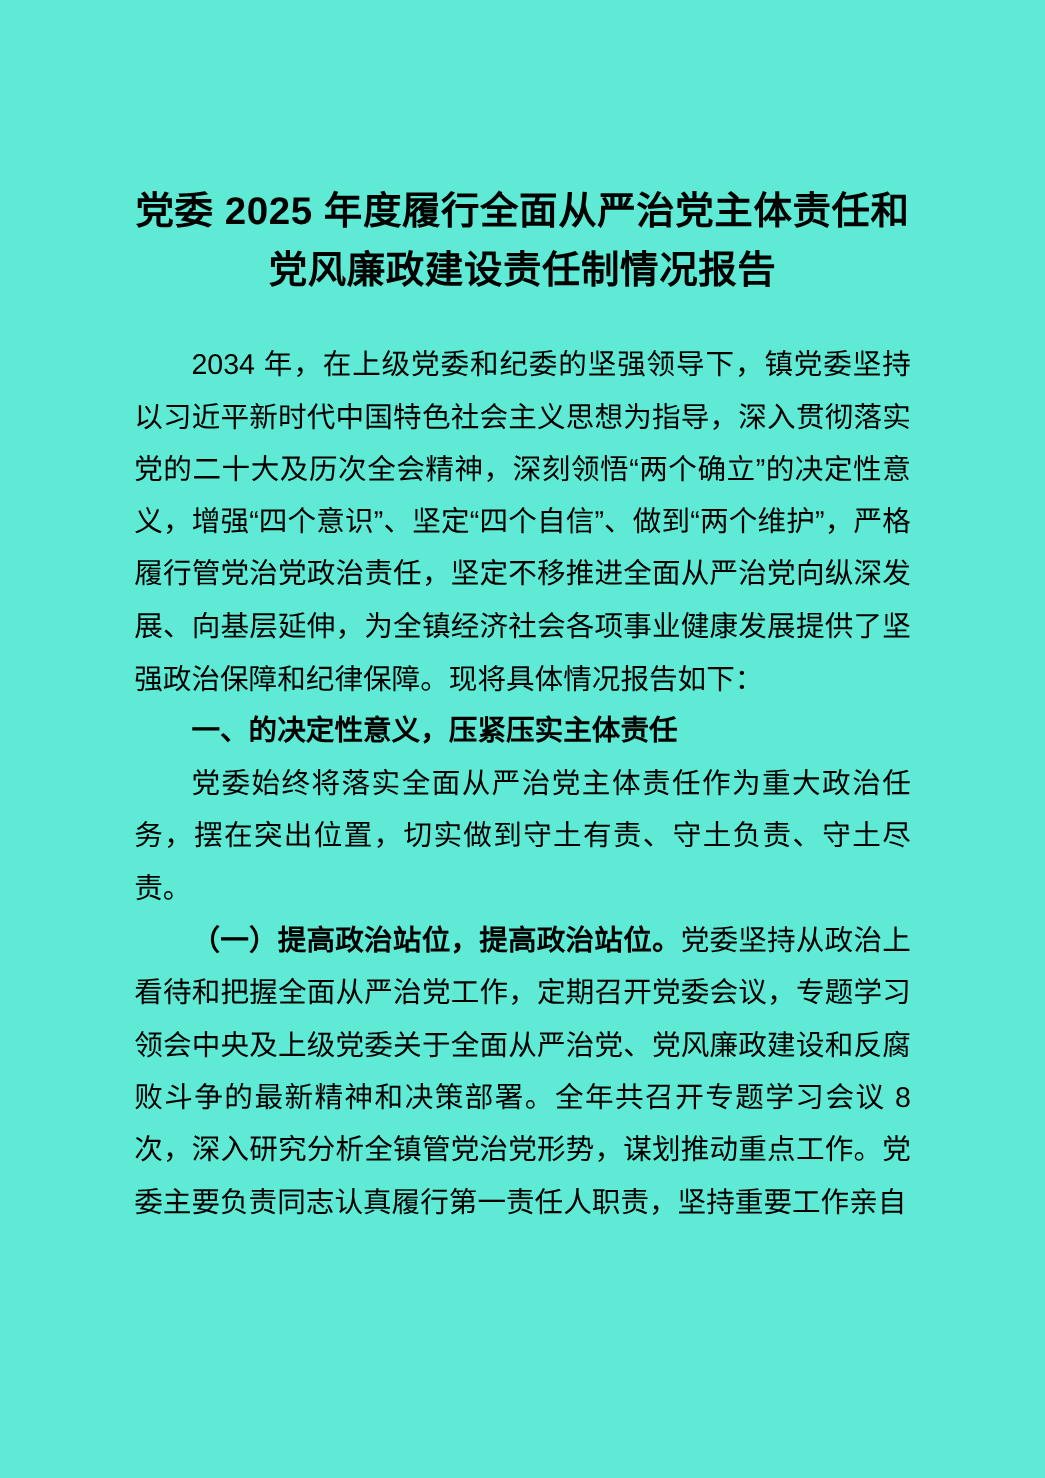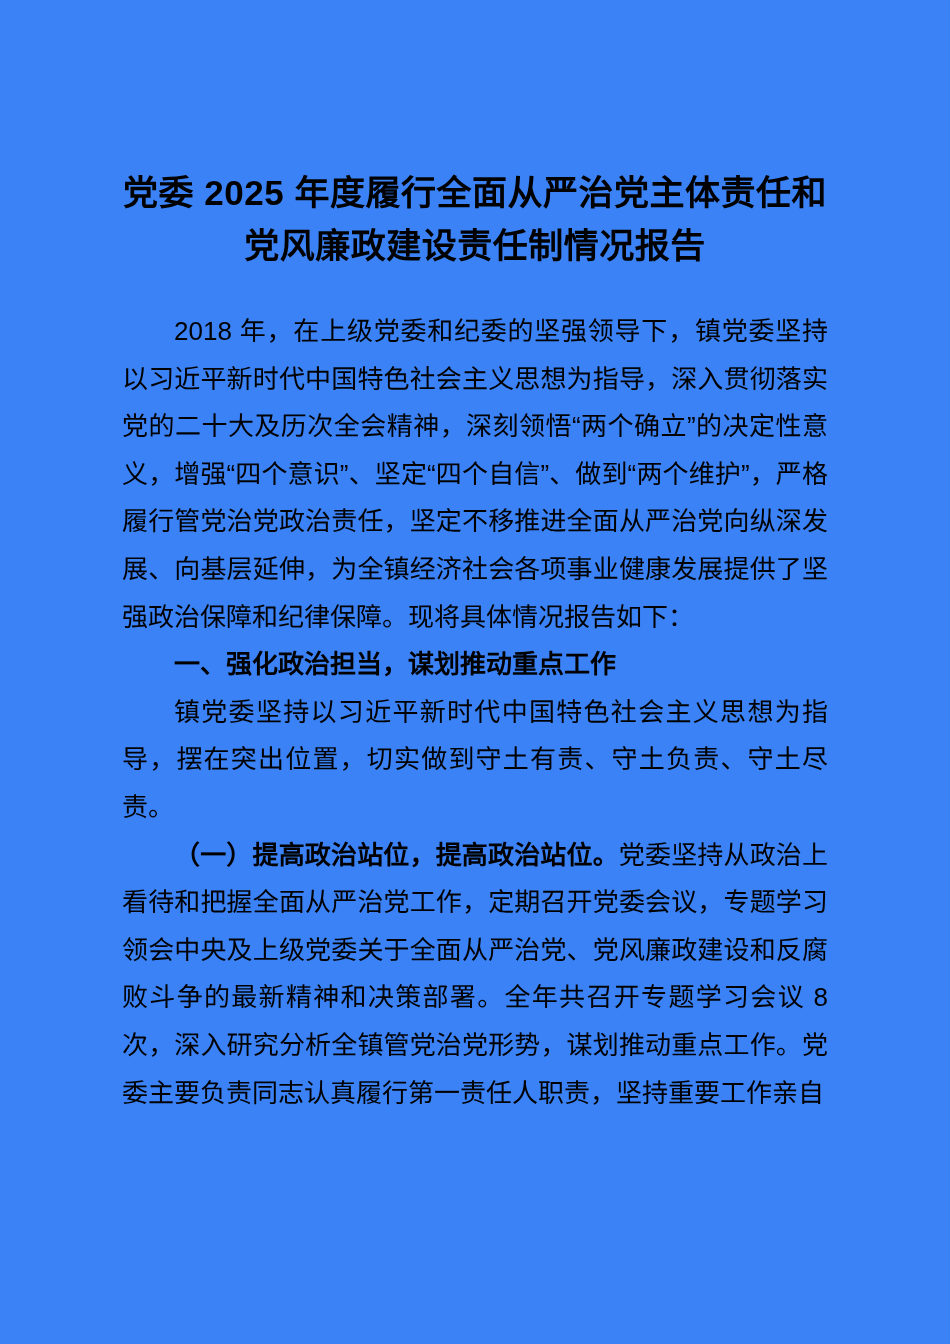--- a/index.html
+++ b/index.html
@@ -5,21 +5,21 @@
   html, body {
     margin: 0;
     padding: 0;
     background: #ffffff;
   }
   .page {
     position: relative;
     width: 950px;
     height: 1344px;
     margin: 0 auto;
-    background: #3b82f6;
+    background: #5eead4;
     box-sizing: border-box;
     padding: 166px 122px 0 122px;
     font-family: "Liberation Sans", "DejaVu Sans", sans-serif;
     color: #000000;
     overflow: hidden;
   }
   .doc-title {
     font-size: 35px;
     font-weight: bold;
     text-align: center;
@@ -45,23 +45,23 @@
 </style>
 </head>
 <body>
 
 <div class="page">
 
   <h1 class="doc-title">党委 2025 年度履行全面从严治党主体责任和党风廉政建设责任制情况报告</h1>
 
   <div class="doc-body">
 
-    <p>2018 年，在上级党委和纪委的坚强领导下，镇党委坚持以习近平新时代中国特色社会主义思想为指导，深入贯彻落实党的二十大及历次全会精神，深刻领悟“两个确立”的决定性意义，增强“四个意识”、坚定“四个自信”、做到“两个维护”，严格履行管党治党政治责任，坚定不移推进全面从严治党向纵深发展、向基层延伸，为全镇经济社会各项事业健康发展提供了坚强政治保障和纪律保障。现将具体情况报告如下：</p>
+    <p>2034 年，在上级党委和纪委的坚强领导下，镇党委坚持以习近平新时代中国特色社会主义思想为指导，深入贯彻落实党的二十大及历次全会精神，深刻领悟“两个确立”的决定性意义，增强“四个意识”、坚定“四个自信”、做到“两个维护”，严格履行管党治党政治责任，坚定不移推进全面从严治党向纵深发展、向基层延伸，为全镇经济社会各项事业健康发展提供了坚强政治保障和纪律保障。现将具体情况报告如下：</p>
 
-    <p class="section-heading">一、强化政治担当，谋划推动重点工作</p>
+    <p class="section-heading">一、的决定性意义，压紧压实主体责任</p>
 
-    <p>镇党委坚持以习近平新时代中国特色社会主义思想为指导，摆在突出位置，切实做到守土有责、守土负责、守土尽责。</p>
+    <p>党委始终将落实全面从严治党主体责任作为重大政治任务，摆在突出位置，切实做到守土有责、守土负责、守土尽责。</p>
 
     <p><span class="bold-lead">（一）提高政治站位，提高政治站位。</span><span>党委坚持从政治上看待和把握全面从严治党工作，定期召开党委会议，专题学习领会中央及上级党委关于全面从严治党、党风廉政建设和反腐败斗争的最新精神和决策部署。全年共召开专题学习会议 8 次，深入研究分析全镇管党治党形势，谋划推动重点工作。党委主要负责同志认真履行第一责任人职责，坚持重要工作亲自</span></p>
 
   </div>
 
 </div>
 
 </body></html>

